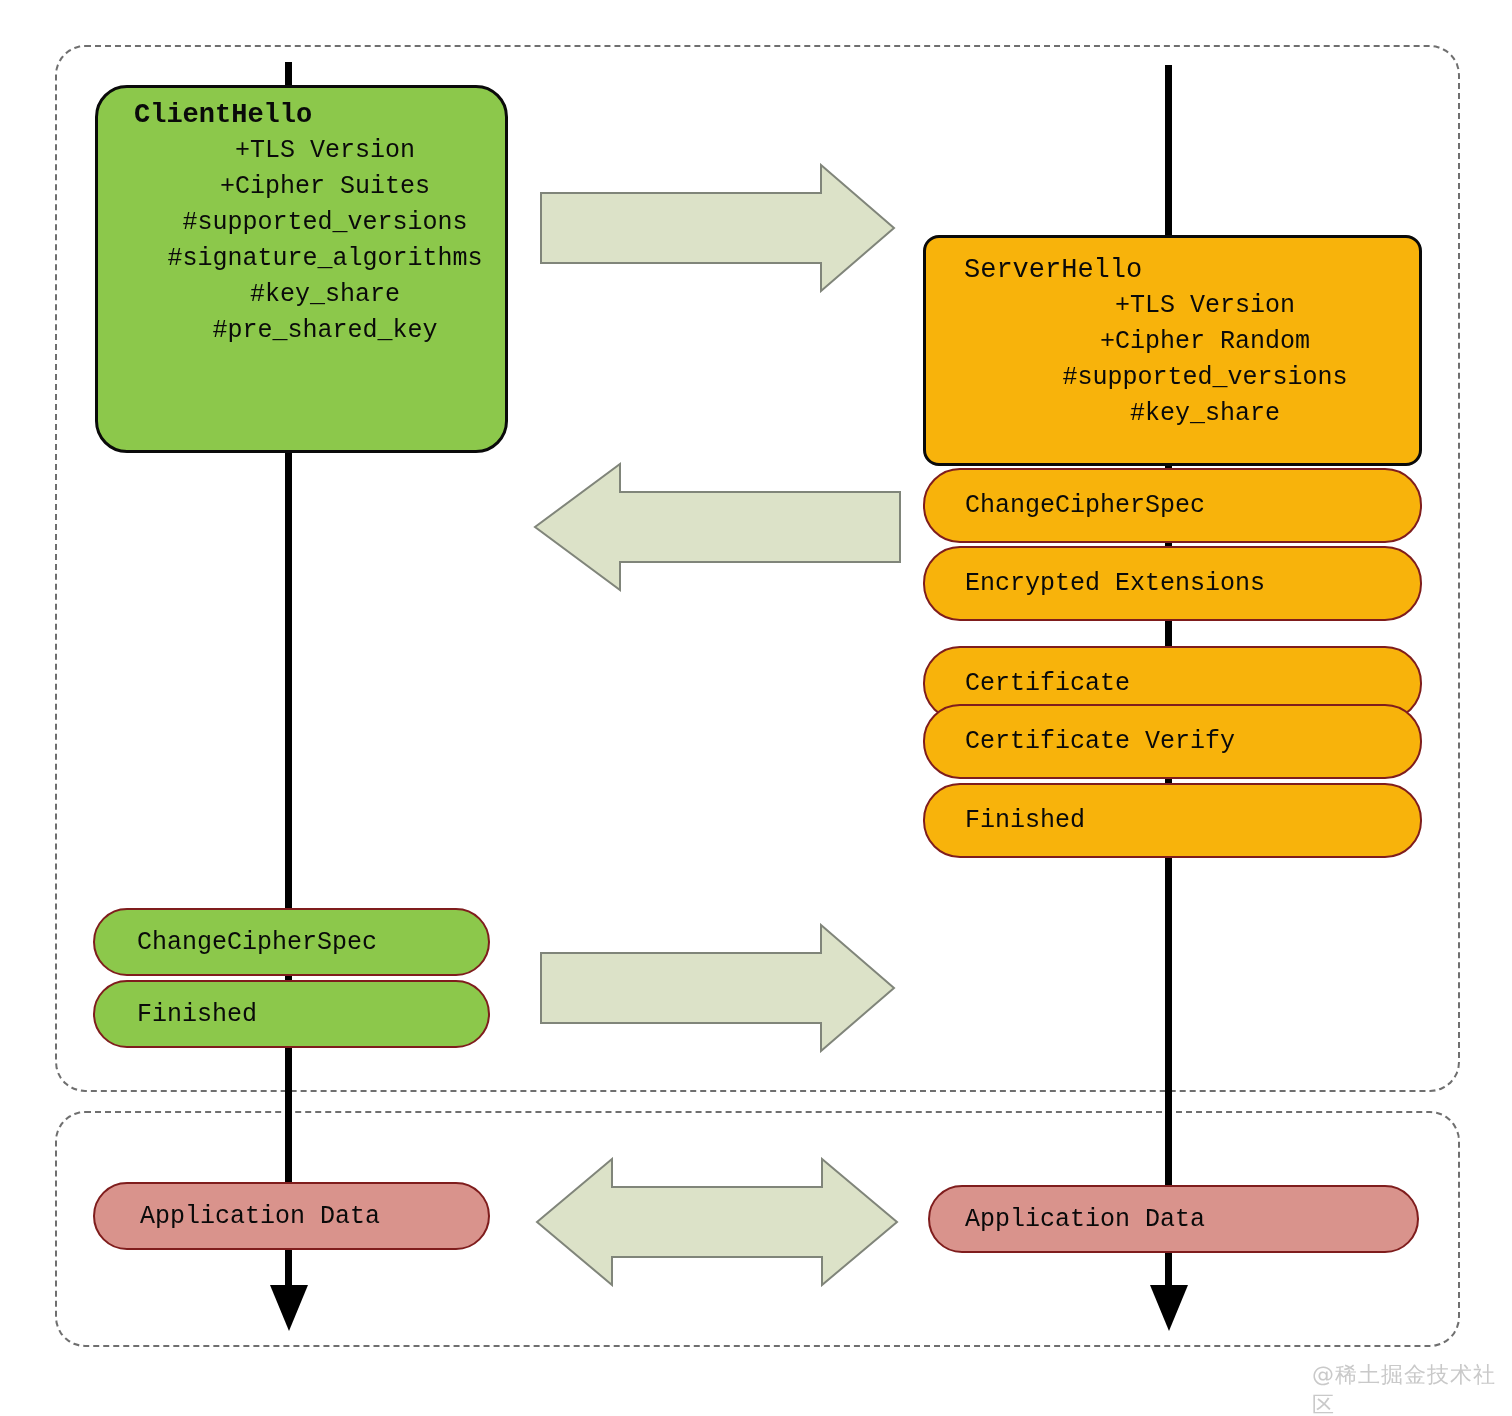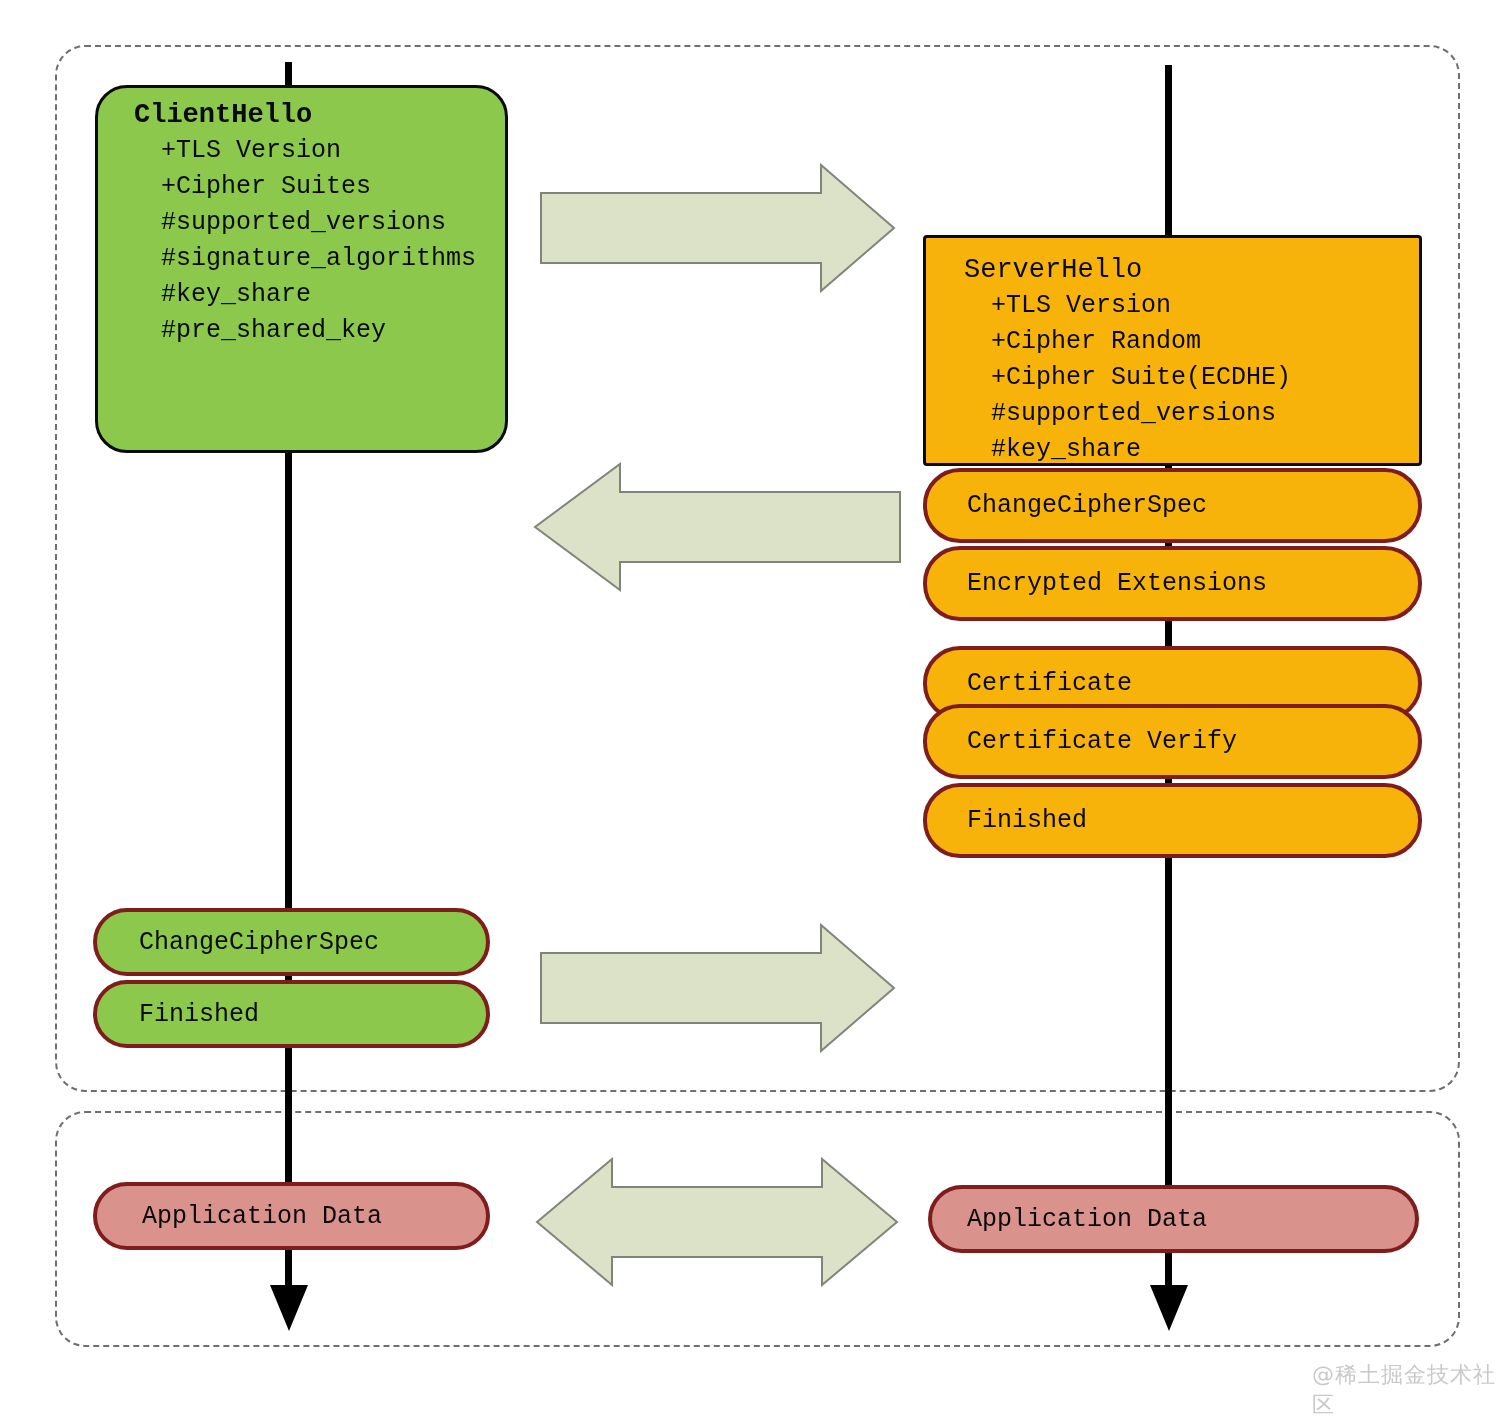--- a/index.html
+++ b/index.html
@@ -52,34 +52,34 @@
   }
   #client-hello-box {
     left:95px; top:85px; width:413px; height:368px;
     background: var(--client-fill, #8cc84b);
     border-radius: 32px;
     padding: 9px 16px 0 36px;
   }
   #server-hello-box {
     left:923px; top:235px; width:499px; height:231px;
     background: var(--server-fill, #f8b30b);
-    border-radius: 4px;
+    border-radius: 16px;
     padding: 14px 0 0 38px;
   }
   .box-title   { font-size:27px; line-height:36px; white-space:pre; }
   .title-bold  { font-weight: bold; }
-  .msg-line    { font-size:25px; line-height:36px; white-space:pre; padding-left:27px; }
+  .msg-line    { font-size:25px; line-height:36px; white-space:pre; padding-left:27px;text-align:center; }
 
   
   .pill {
     position: absolute;
     box-sizing: border-box;
     display: flex;
     align-items: center;
-    border: 4px solid #7f1d1d;
+    border: 2px solid #7f1d1d;
     z-index: 2;
     font-size: 25px;
     white-space: pre;
   }
   .server-pill {
     left: 923px; width: 499px; height: 75px;
     background: var(--server-fill, #f8b30b);
     border-radius: 37px;
     padding-left: 40px;
   }
@@ -161,21 +161,20 @@
     <div class="msg-line">#supported_versions</div>
     <div class="msg-line">#signature_algorithms</div>
     <div class="msg-line">#key_share</div>
     <div class="msg-line">#pre_shared_key</div>
   </div>
 
   <div class="msg-box" id="server-hello-box">
     <div class="box-title">ServerHello</div>
     <div class="msg-line">+TLS Version</div>
     <div class="msg-line">+Cipher Random</div>
-    <div class="msg-line">+Cipher Suite(ECDHE)</div>
     <div class="msg-line">#supported_versions</div>
     <div class="msg-line">#key_share</div>
   </div>
 
   <div class="pill server-pill" id="server-pill-0">
     <span>ChangeCipherSpec</span>
   </div>
   <div class="pill server-pill" id="server-pill-1">
     <span>Encrypted Extensions</span>
   </div>

